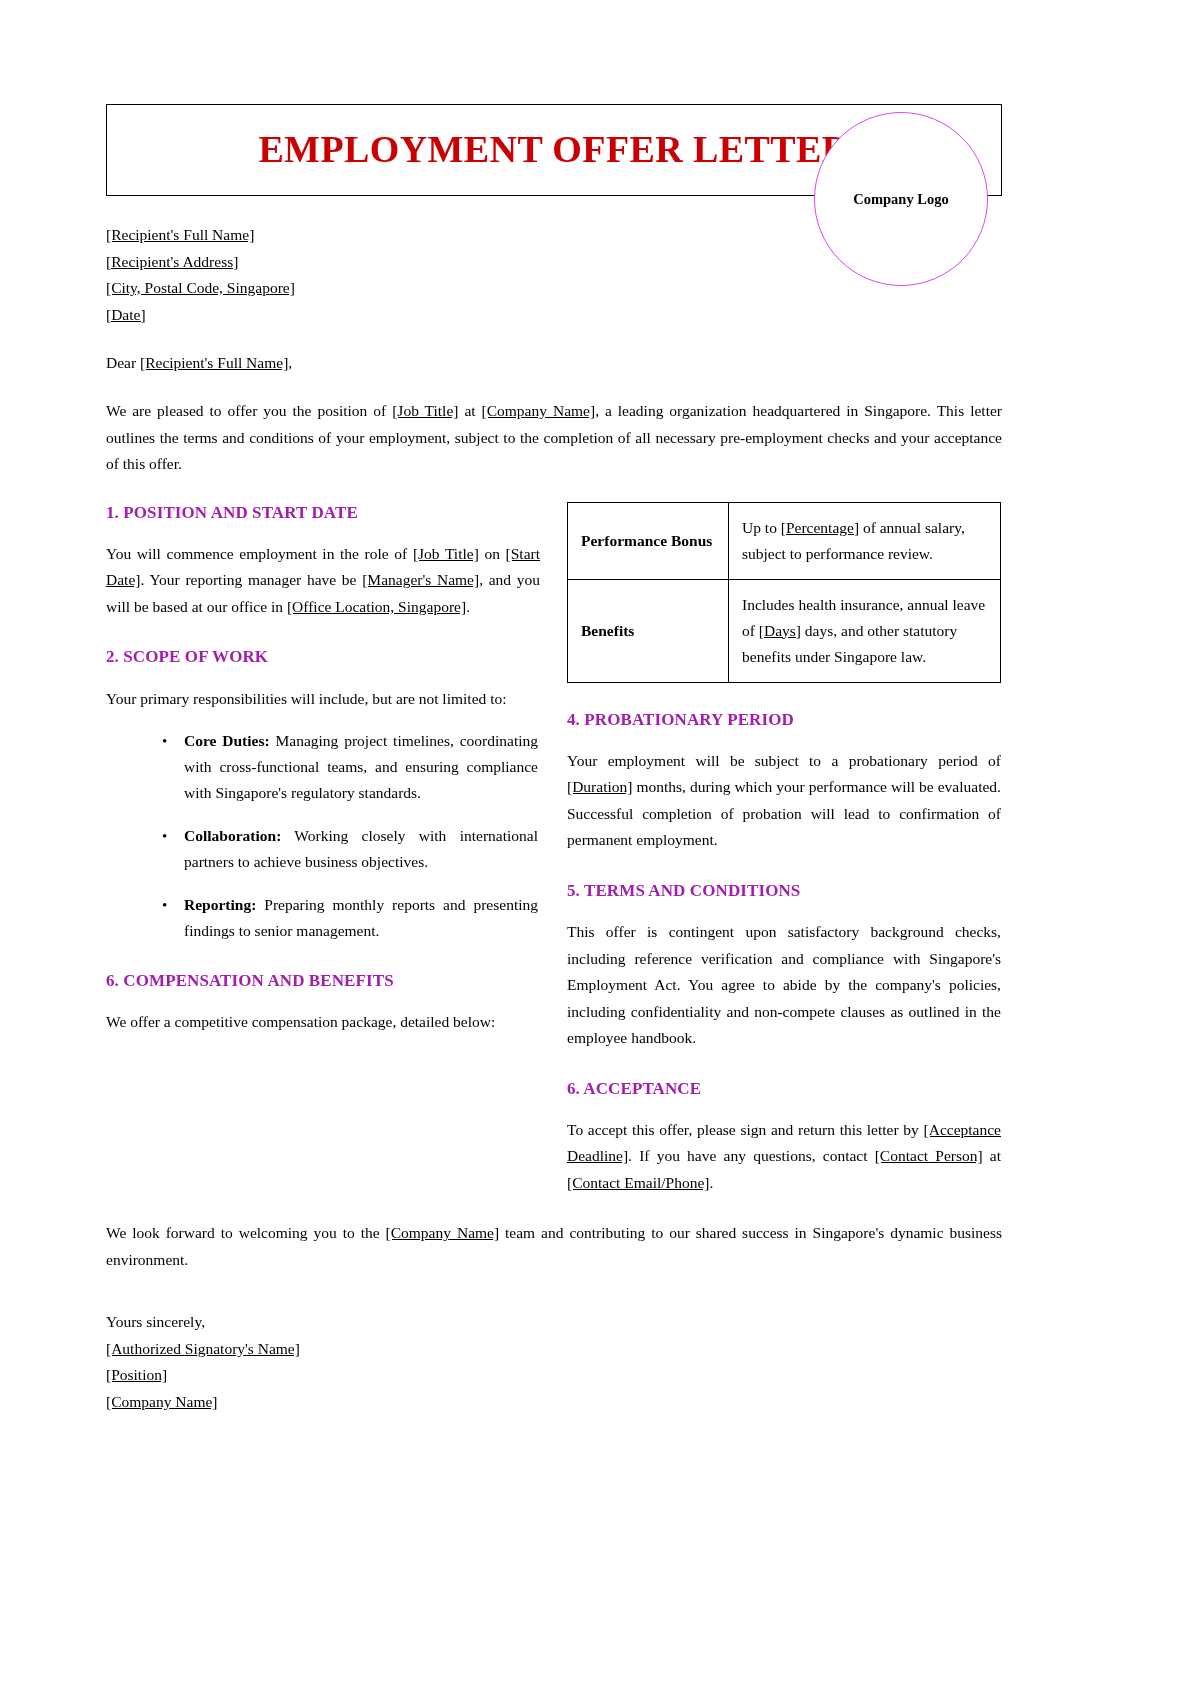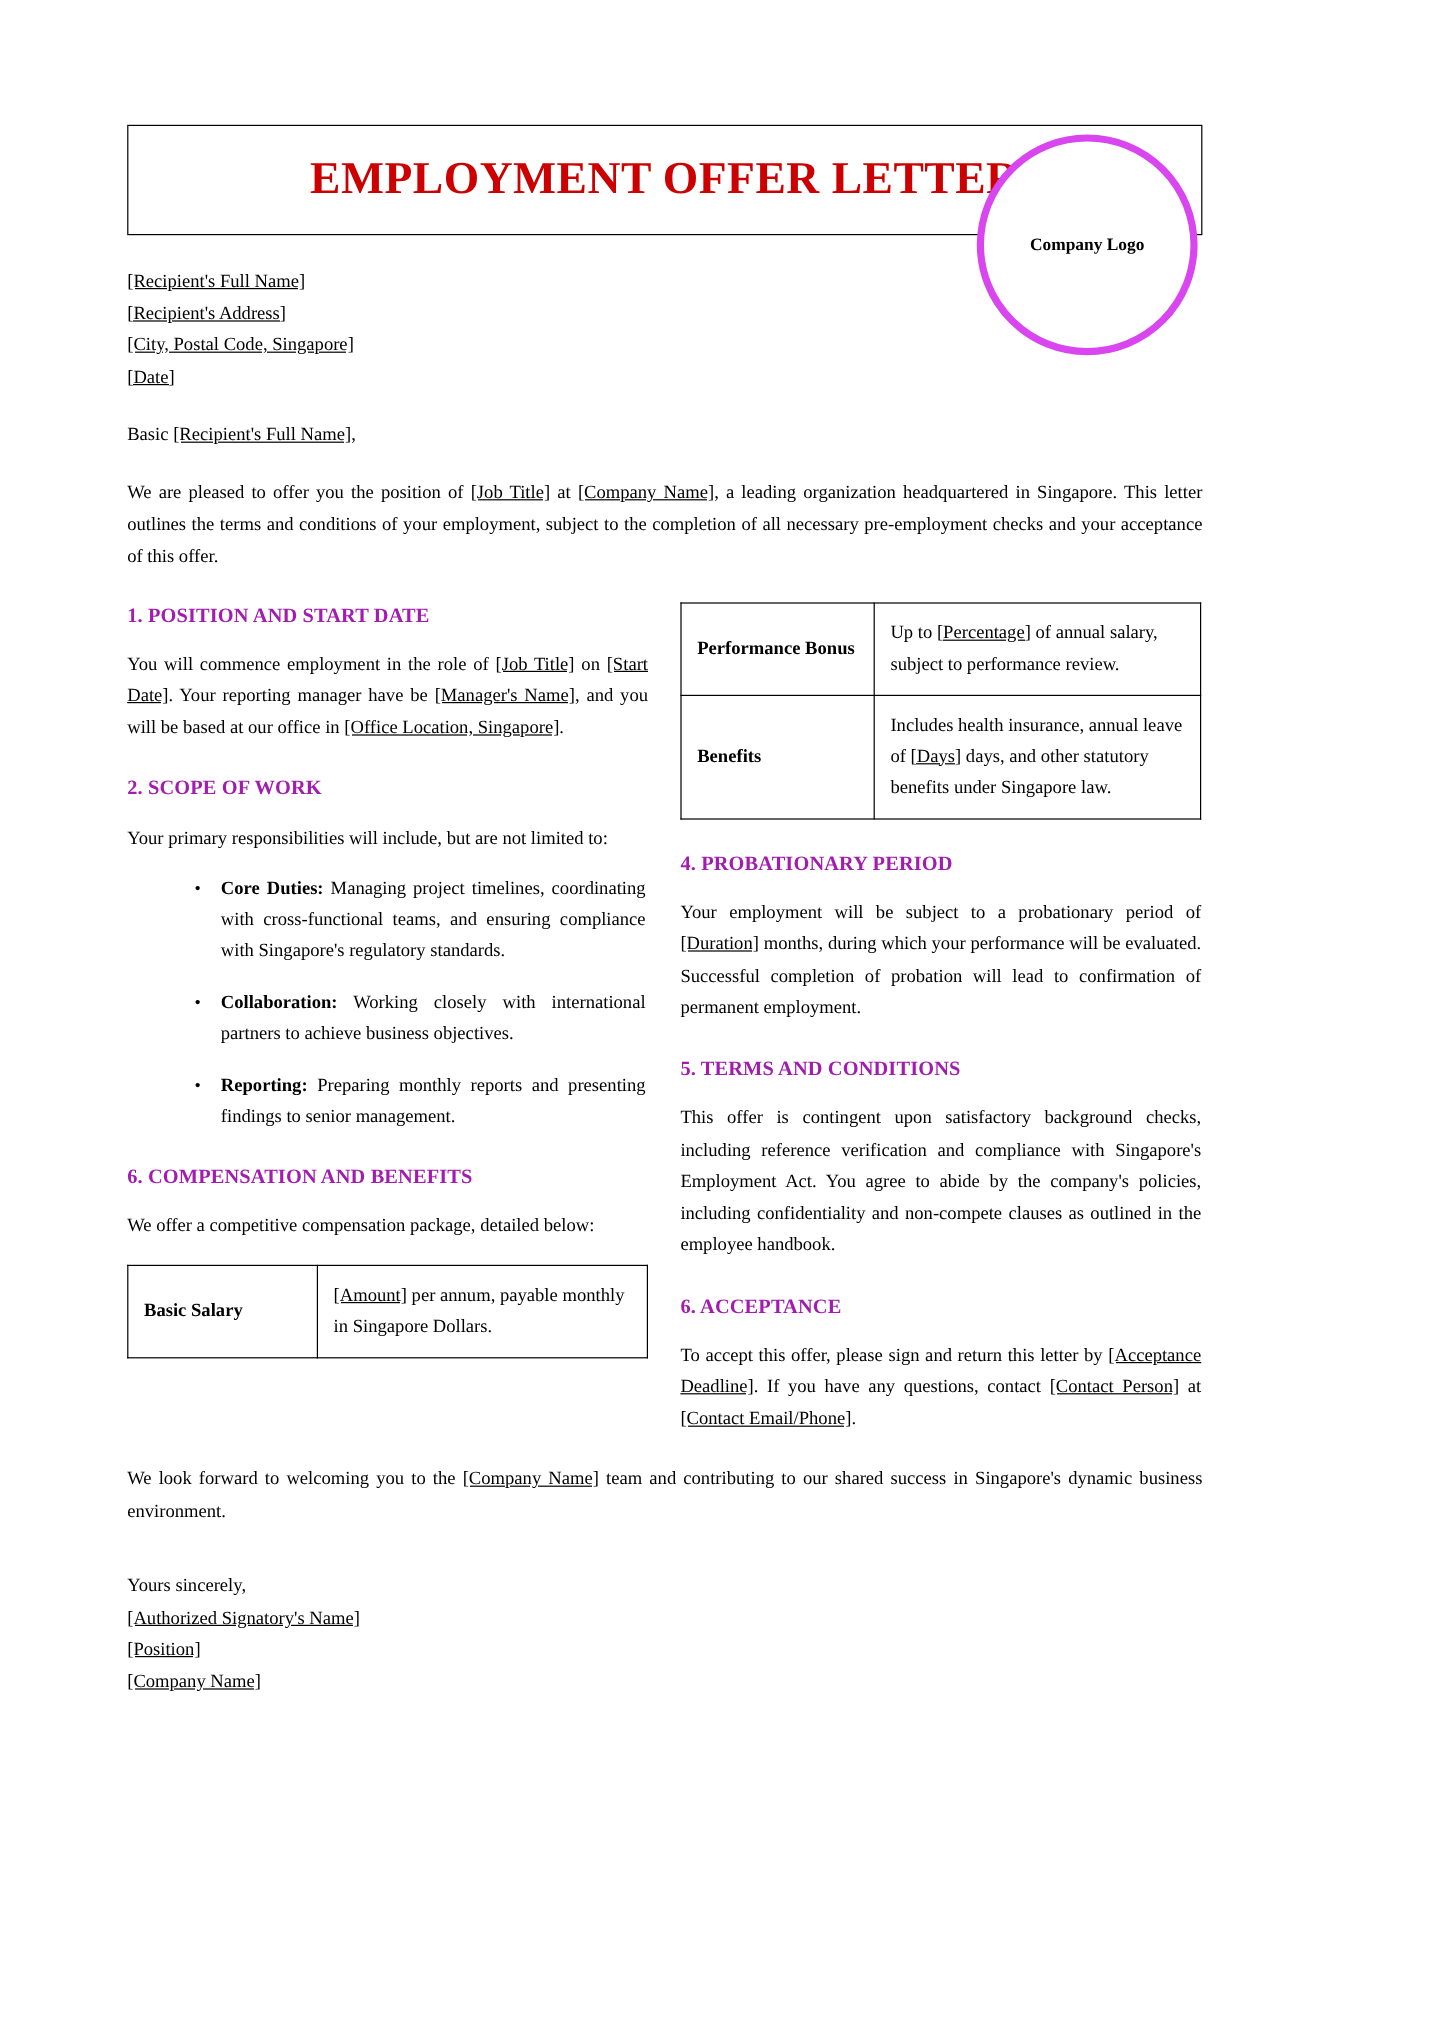--- a/index.html
+++ b/index.html
@@ -46,21 +46,21 @@
     text-align: center;
     line-height: 1.1;
     white-space: nowrap;
   }
   .logo-circle {
     position: absolute;
     left: 708px;
     top: 8px;
     width: 172px;
     height: 172px;
-    border: 6px solid #d946ef;
+    border: 1px solid #d946ef;
     border-radius: 50%;
     background: #ffffff;
     display: flex;
     align-items: center;
     justify-content: center;
     z-index: 5;
   }
   .logo-label {
     font-size: 14.5px;
     font-weight: bold;
@@ -211,21 +211,21 @@
       <span class="logo-label">Company Logo</span>
     </div>
 
     <div class="addr-block">
       <div class="addr-line"><span class="u">[Recipient's Full Name]</span></div>
       <div class="addr-line"><span class="u">[Recipient's Address]</span></div>
       <div class="addr-line"><span class="u">[City, Postal Code, Singapore]</span></div>
       <div class="addr-line"><span class="u">[Date]</span></div>
     </div>
 
-    <div class="salutation"><span>Basic </span><span class="u">[Recipient's Full Name]</span><span>,</span></div>
+    <div class="salutation"><span>Dear </span><span class="u">[Recipient's Full Name]</span><span>,</span></div>
 
     <p class="body"><span>We are pleased to offer you the position of </span><span class="u">[Job Title]</span><span> at </span><span class="u">[Company Name]</span><span>, a leading organization headquartered in Singapore. This letter outlines the terms and conditions of your employment, subject to the completion of all necessary pre-employment checks and your acceptance of this offer.</span></p>
 
     <div class="cols">
 
       <div class="col">
 
         <h2 class="section">1. POSITION AND START DATE</h2>
         <p class="sec-body"><span>You will commence employment in the role of </span><span class="u">[Job Title]</span><span> on </span><span class="u">[Start Date]</span><span>. Your reporting manager have be </span><span class="u">[Manager's Name]</span><span>, and you will be based at our office in </span><span class="u">[Office Location, Singapore]</span><span>.</span></p>
 
@@ -235,24 +235,20 @@
           <li><span class="lead">Core Duties:</span><span> Managing project timelines, coordinating with cross-functional teams, and ensuring compliance with Singapore's regulatory standards.</span></li>
           <li><span class="lead">Collaboration:</span><span> Working closely with international partners to achieve business objectives.</span></li>
           <li><span class="lead">Reporting:</span><span> Preparing monthly reports and presenting findings to senior management.</span></li>
         </ul>
 
         <h2 class="section">6. COMPENSATION AND BENEFITS</h2>
         <p class="sec-body">We offer a competitive compensation package, detailed below:</p>
 
         <table class="doc-table">
           <tbody>
-            <tr>
-              <td class="lbl">Basic Salary</td>
-              <td><span class="u">[Amount]</span><span> per annum, payable monthly in Singapore Dollars.</span></td>
-            </tr>
           </tbody>
         </table>
 
       </div>
 
       <div class="col">
 
         <table class="doc-table table-benefits">
           <tbody>
             <tr>

